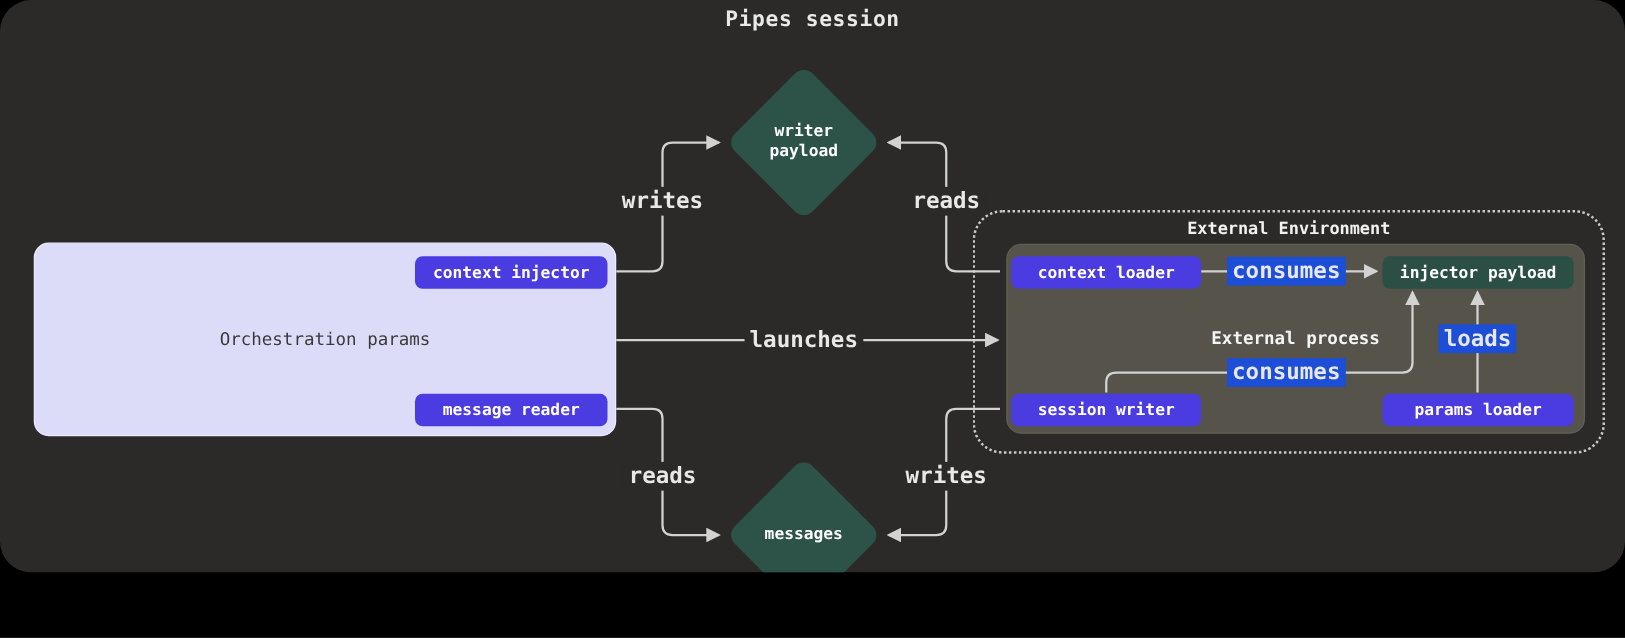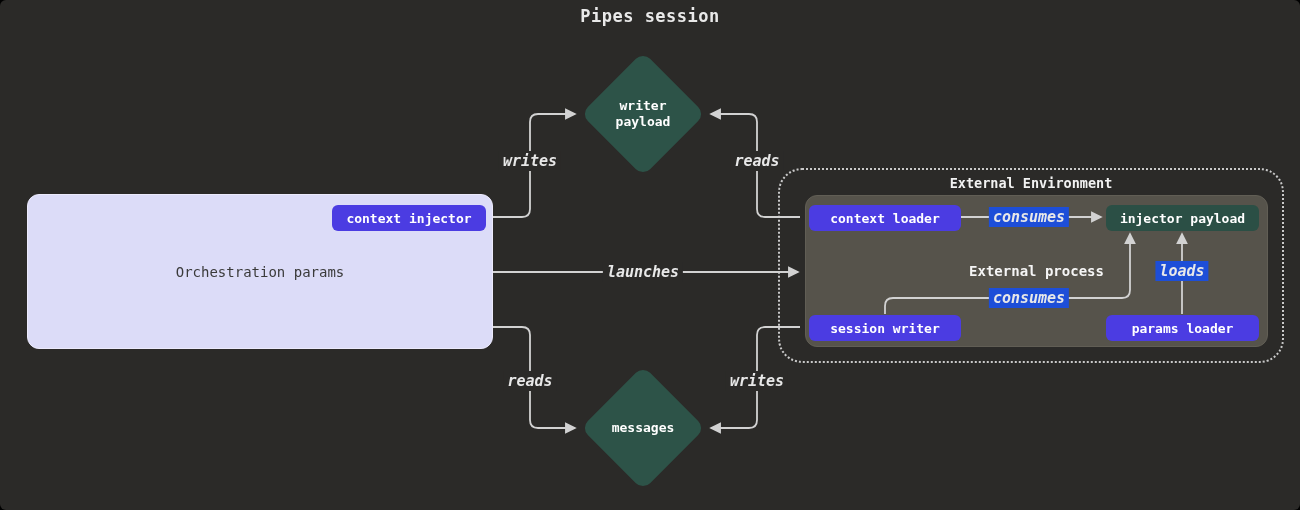--- a/index.html
+++ b/index.html
@@ -1,21 +1,21 @@
 <!DOCTYPE html>
 <html><head>
 <meta charset="utf-8">
 <style>
   html,body{margin:0;padding:0;background:#000;}
   *{box-sizing:border-box;}
   .canvas{
     position:relative;
-    width:1300px;height:510px;
+    width:1300px;height:458px;
     background:#2b2a28;
-    border-radius:6px;
+    border-radius:25px;
     overflow:hidden;
     font-family:"DejaVu Sans Mono","Liberation Mono",monospace;
   }
   .abs{position:absolute;}
   .title{
     left:0;top:6px;width:100%;
     text-align:center;
     color:#e9e9e9;font-size:17px;font-weight:700;
     letter-spacing:.5px;
   }
@@ -57,36 +57,37 @@
     height:26px;border-radius:6px;z-index:5;
     display:flex;align-items:center;justify-content:center;
     color:#fff;font-size:13px;font-weight:700;
   }
   .purple{background:#4b3ce2;}
   .green{background:#2b4f45;}
   
   svg.edges{position:absolute;left:0;top:0;z-index:3;pointer-events:none;}
   .edge-label{
     z-index:4;transform:translate(-50%,-50%);
-    color:#e8e8e8;font-size:15px;font-weight:600;
-    padding:1px 4px;white-space:nowrap;font-style:italic;
+    color:#e8e8e8;font-size:18px;font-weight:600;
+    padding:1px 4px;white-space:nowrap;
   }
   .bg-canvas{background:#2b2a28;}
   .bg-ext{background:#1d4ed8;}
 </style>
 </head>
 <body>
 
 <div class="canvas">
 
   <div class="abs title">Pipes session</div>
 
   <div class="abs orch-box">
     <span class="orch-label">Orchestration params</span>
     <div class="abs node-btn purple" style="left:304px;top:10px;width:154px;">context injector</div>
+    <div class="abs node-btn purple" style="left:304px;top:120px;width:154px;">message reader</div>
   </div>
 
   <div class="abs env-box"></div>
   <div class="abs env-label">External Environment</div>
 
   <div class="abs ext-box">
     <span class="ext-label">External process</span>
     <div class="abs node-btn purple" style="left:3px;top:9px;width:152px;">context loader</div>
     <div class="abs node-btn green" style="left:300px;top:9px;width:153px;">injector payload</div>
     <div class="abs node-btn purple" style="left:3px;top:119px;width:152px;">session writer</div>

